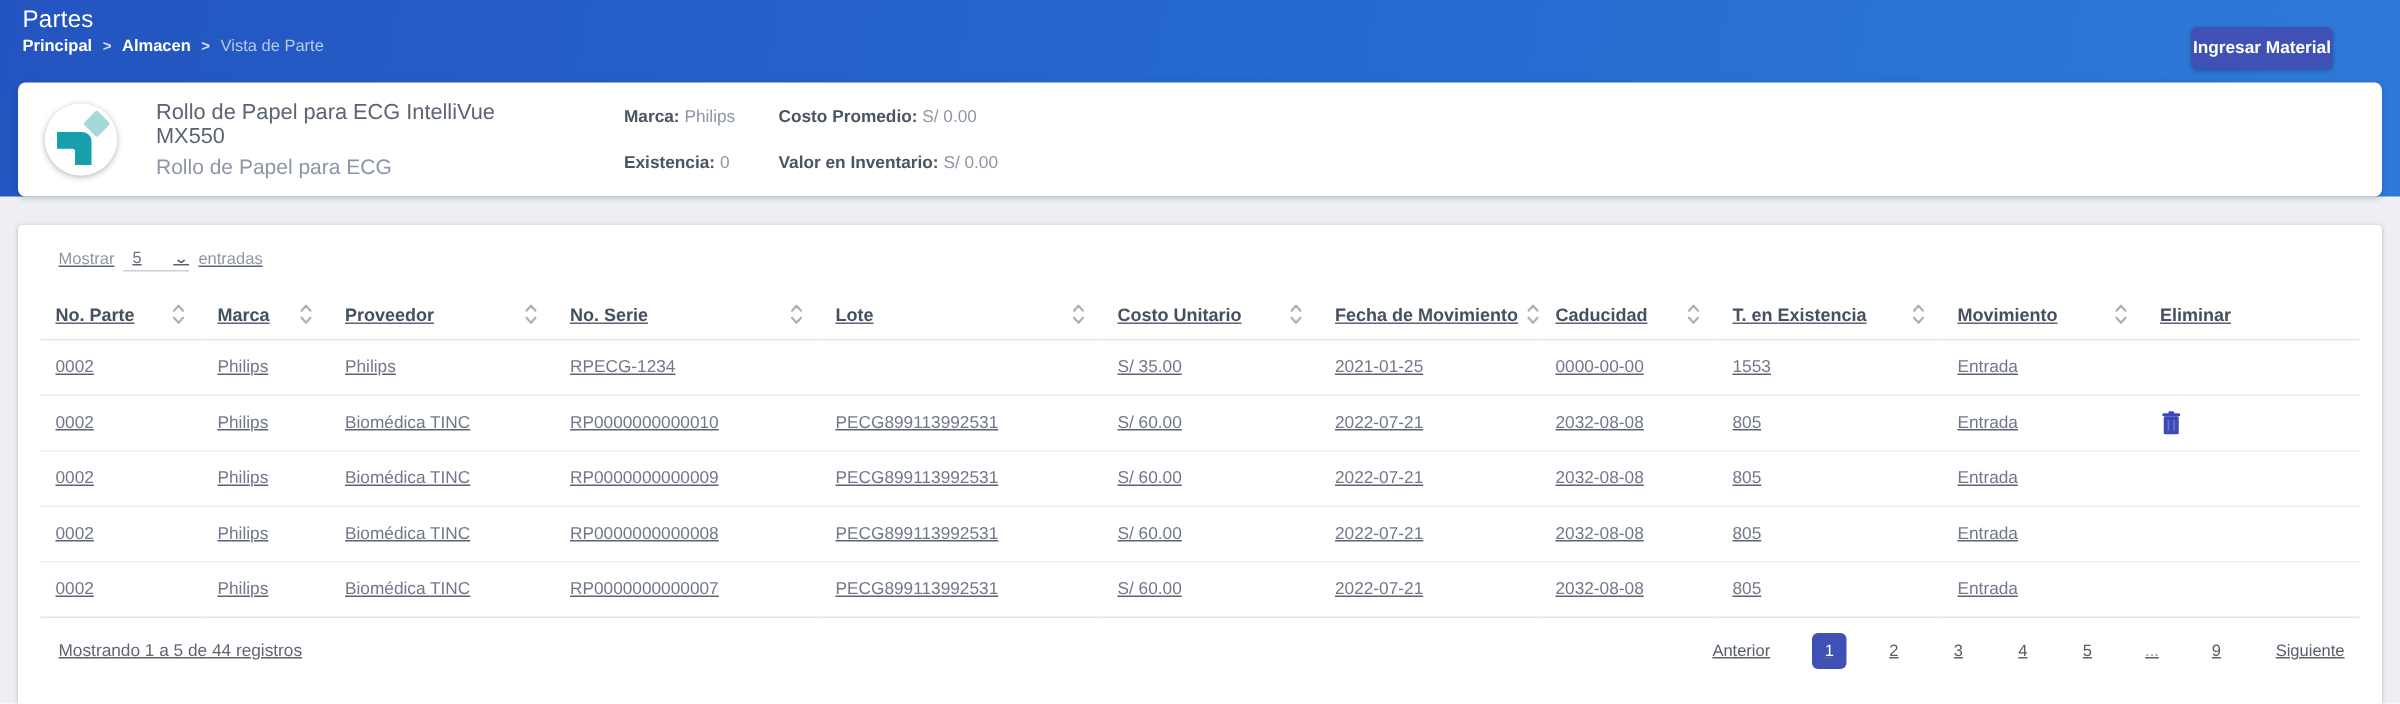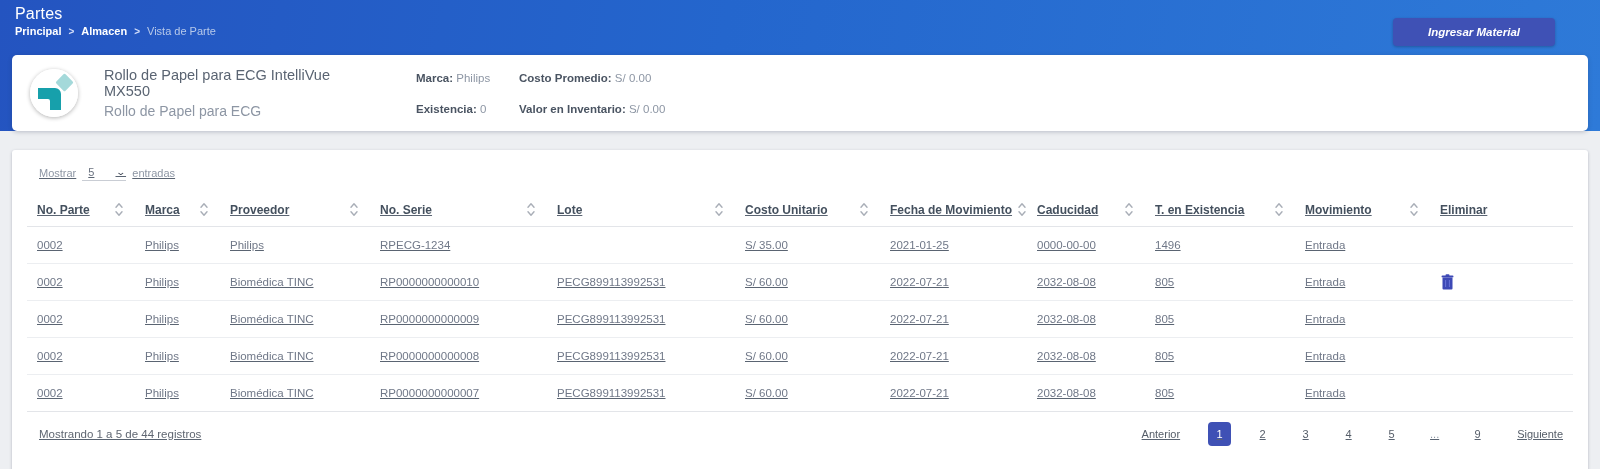--- a/index.html
+++ b/index.html
@@ -23,23 +23,22 @@
     position:absolute; top:25px; left:15px;
     font-size:11px; color:#ffffff; display:flex; align-items:center; gap:7px;
   }
   .breadcrumb .crumb { font-weight:700; color:#ffffff; cursor:pointer; }
   .breadcrumb .crumb.current { font-weight:400; color:#b7c9ea; cursor:default; }
   .breadcrumb .sep { color:#d3defa; font-size:10px; font-weight:700; }
   .primary-btn {
     position:absolute; top:18px; right:45px;
     background:#3f51b5; color:#fff; border:none; border-radius:4px;
     font-family:"Liberation Sans",sans-serif;
-    font-size:11.5px; font-weight:700; padding:8px 35px; cursor:pointer;
+    font-size:11.5px; font-weight:700; padding:8px 1px; cursor:pointer;
     box-shadow:0 1px 3px rgba(0,0,0,.25);
-    font-style:italic;
   }
   
   .product-card {
     position:absolute; top:55px; left:12px; right:12px; height:76px;
     background:#ffffff; border-radius:5px;
     box-shadow:0 1px 4px rgba(30,40,70,.25);
     display:flex; align-items:center;
   }
   .avatar {
     width:48px; height:48px; border-radius:50%;
@@ -272,21 +271,21 @@
     <tbody>
         <tr>
           <td>0002</td>
           <td>Philips</td>
           <td>Philips</td>
           <td>RPECG-1234</td>
           <td></td>
           <td>S/ 35.00</td>
           <td>2021-01-25</td>
           <td>0000-00-00</td>
-          <td>1496</td>
+          <td>1553</td>
           <td>Entrada</td>
           <td></td>
         </tr>
         <tr>
           <td>0002</td>
           <td>Philips</td>
           <td>Biomédica TINC</td>
           <td>RP0000000000010</td>
           <td>PECG899113992531</td>
           <td>S/ 60.00</td>

